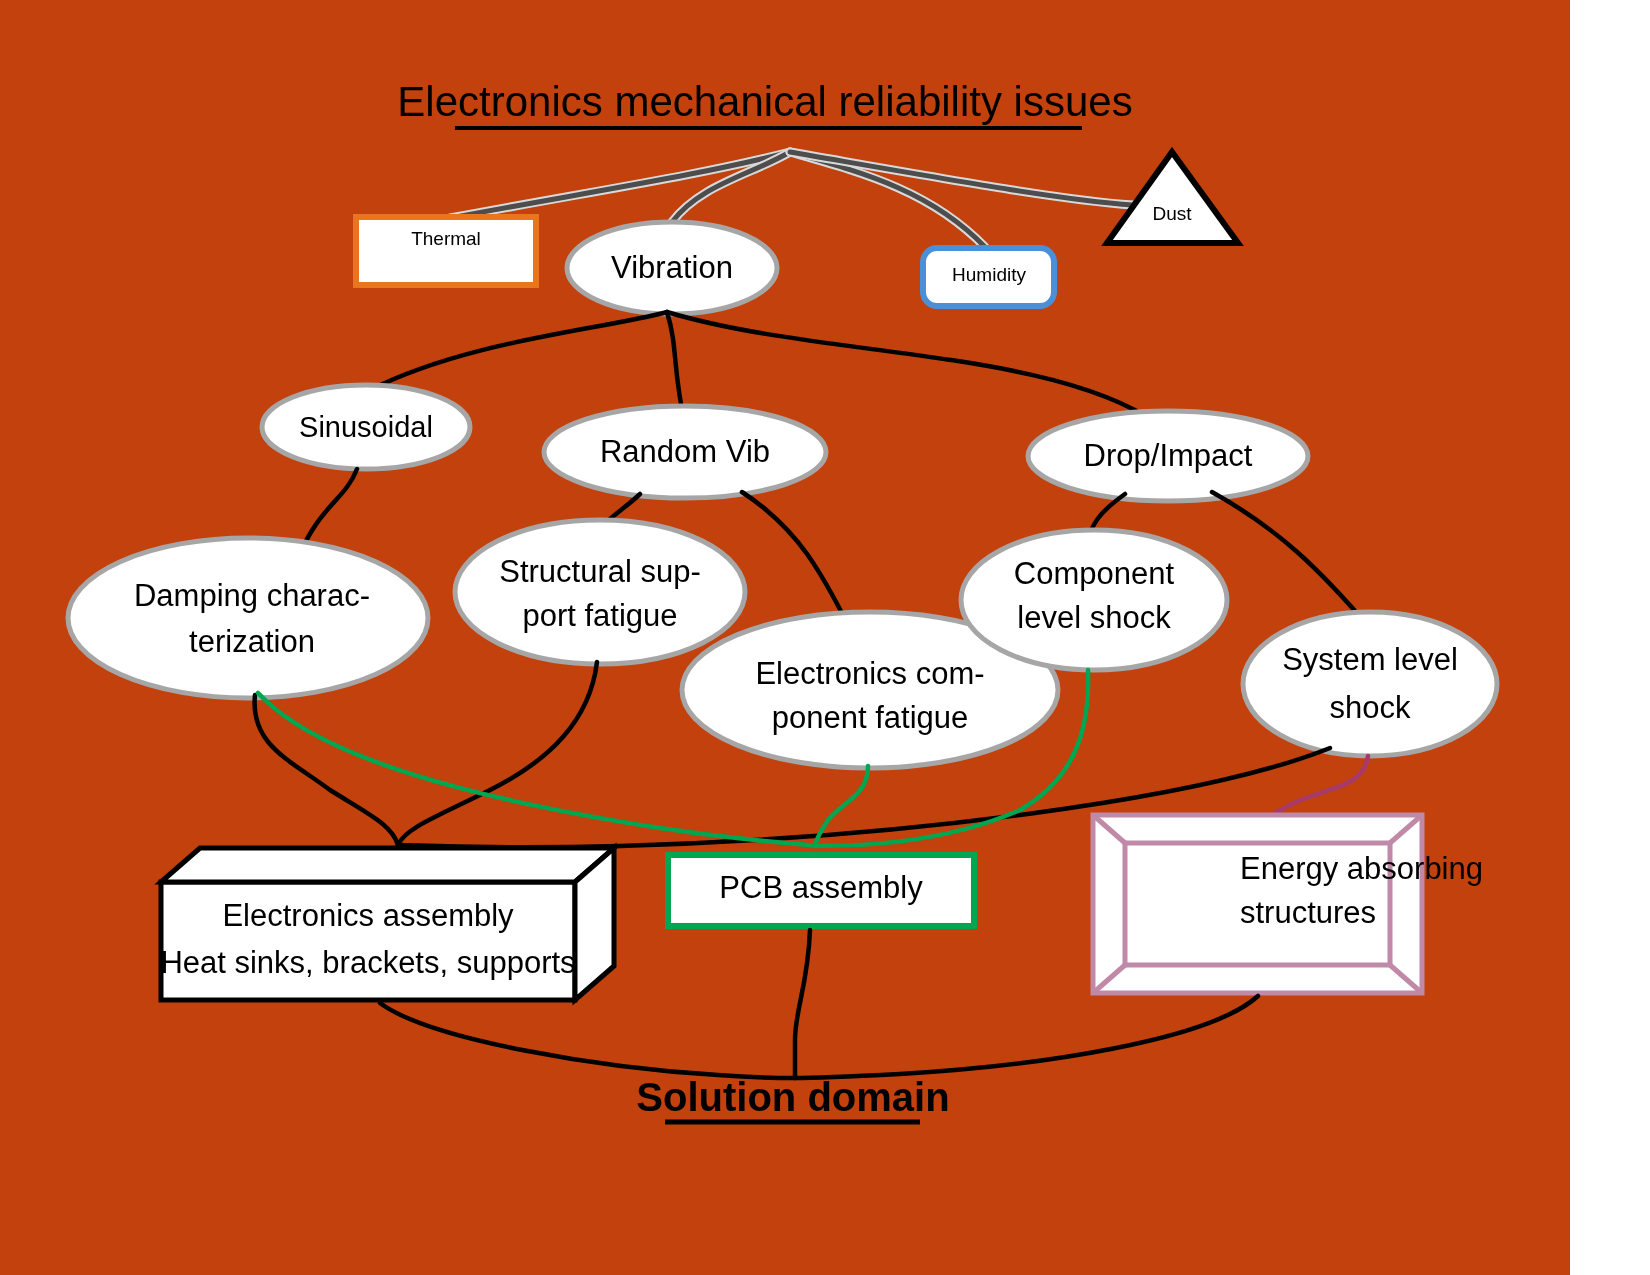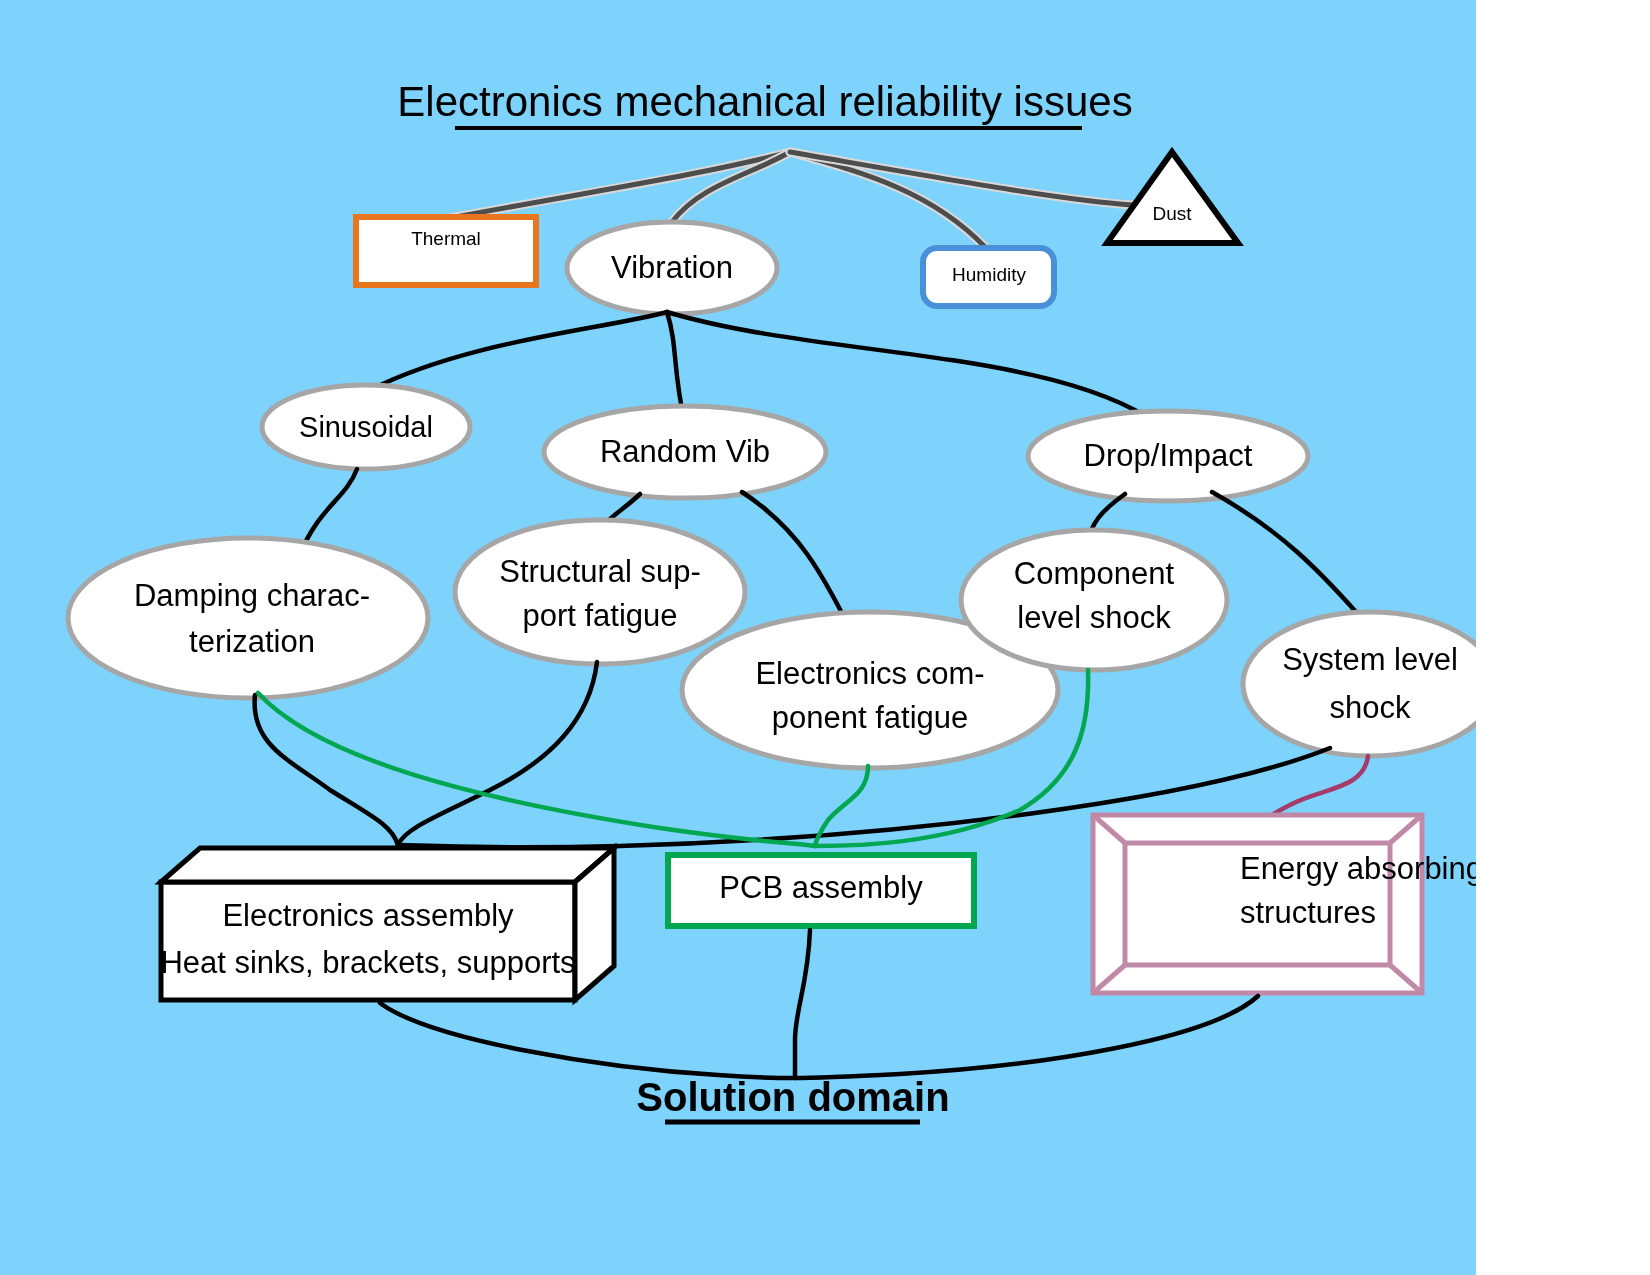--- a/index.html
+++ b/index.html
@@ -2,26 +2,25 @@
 <html><head>
 <meta charset="utf-8">
 <style>
   html, body {
     margin: 0;
     padding: 0;
     background: #ffffff;
   }
   #canvas {
     position: relative;
-    width: 1446px;
+    width: 1570px;
     height: 1275px;
-    background: #7dd3fc;
+    background: #c2410c;
     font-family: "Liberation Sans", sans-serif;
     overflow: hidden;
-    padding-left: 30px;
   }
   svg#diagram {
     position: absolute;
     left: 0;
     top: 0;
     width: 1650px;
     height: 1275px;
   }
   .node-text {
     font-family: "Liberation Sans", sans-serif;

